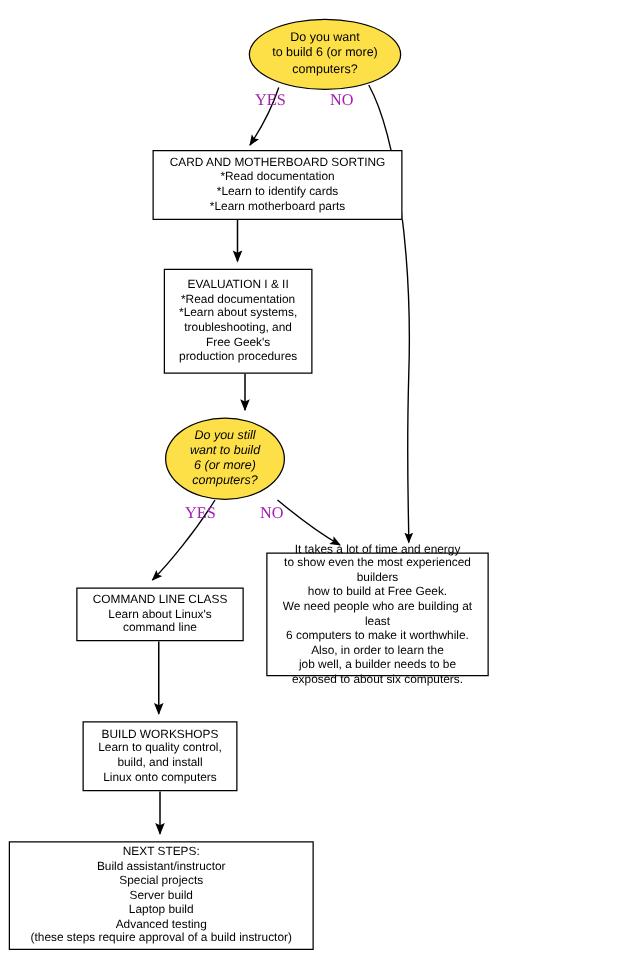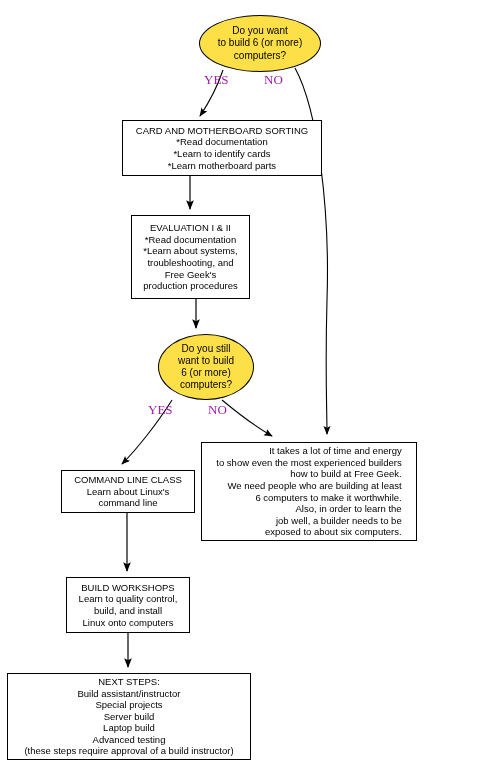--- a/index.html
+++ b/index.html
@@ -107,30 +107,30 @@
 *Learn to identify cards
 *Learn motherboard parts</div>
 
   <div class="node box" style="left:131px; top:215px; width:119px; height:84px;">EVALUATION I &amp; II
 *Read documentation
 *Learn about systems,
 troubleshooting, and
 Free Geek's
 production procedures</div>
 
-  <div class="node ellipse" style="left:158px; top:334px; width:96px; height:66px;">Do you still
+  <div class="node ellipse" style="left:132px; top:334px; width:96px; height:66px;font-style:italic;">Do you still
 want to build
 6 (or more)
 computers?</div>
 
   <div class="node box" style="left:61px; top:470px; width:134px; height:43px;">COMMAND LINE CLASS
 Learn about Linux's
 command line</div>
 
-  <div class="node box" style="left:201px; top:442px; width:216px; height:99px;text-align:right;">It takes a lot of time and energy
+  <div class="node box" style="left:213px; top:442px; width:178px; height:99px;">It takes a lot of time and energy
 to show even the most experienced builders
 how to build at Free Geek.
 We need people who are building at least
 6 computers to make it worthwhile.
 Also, in order to learn the
 job well, a builder needs to be
 exposed to about six computers.</div>
 
   <div class="node box" style="left:7px; top:673px; width:244px; height:87px;">NEXT STEPS:
 Build assistant/instructor

